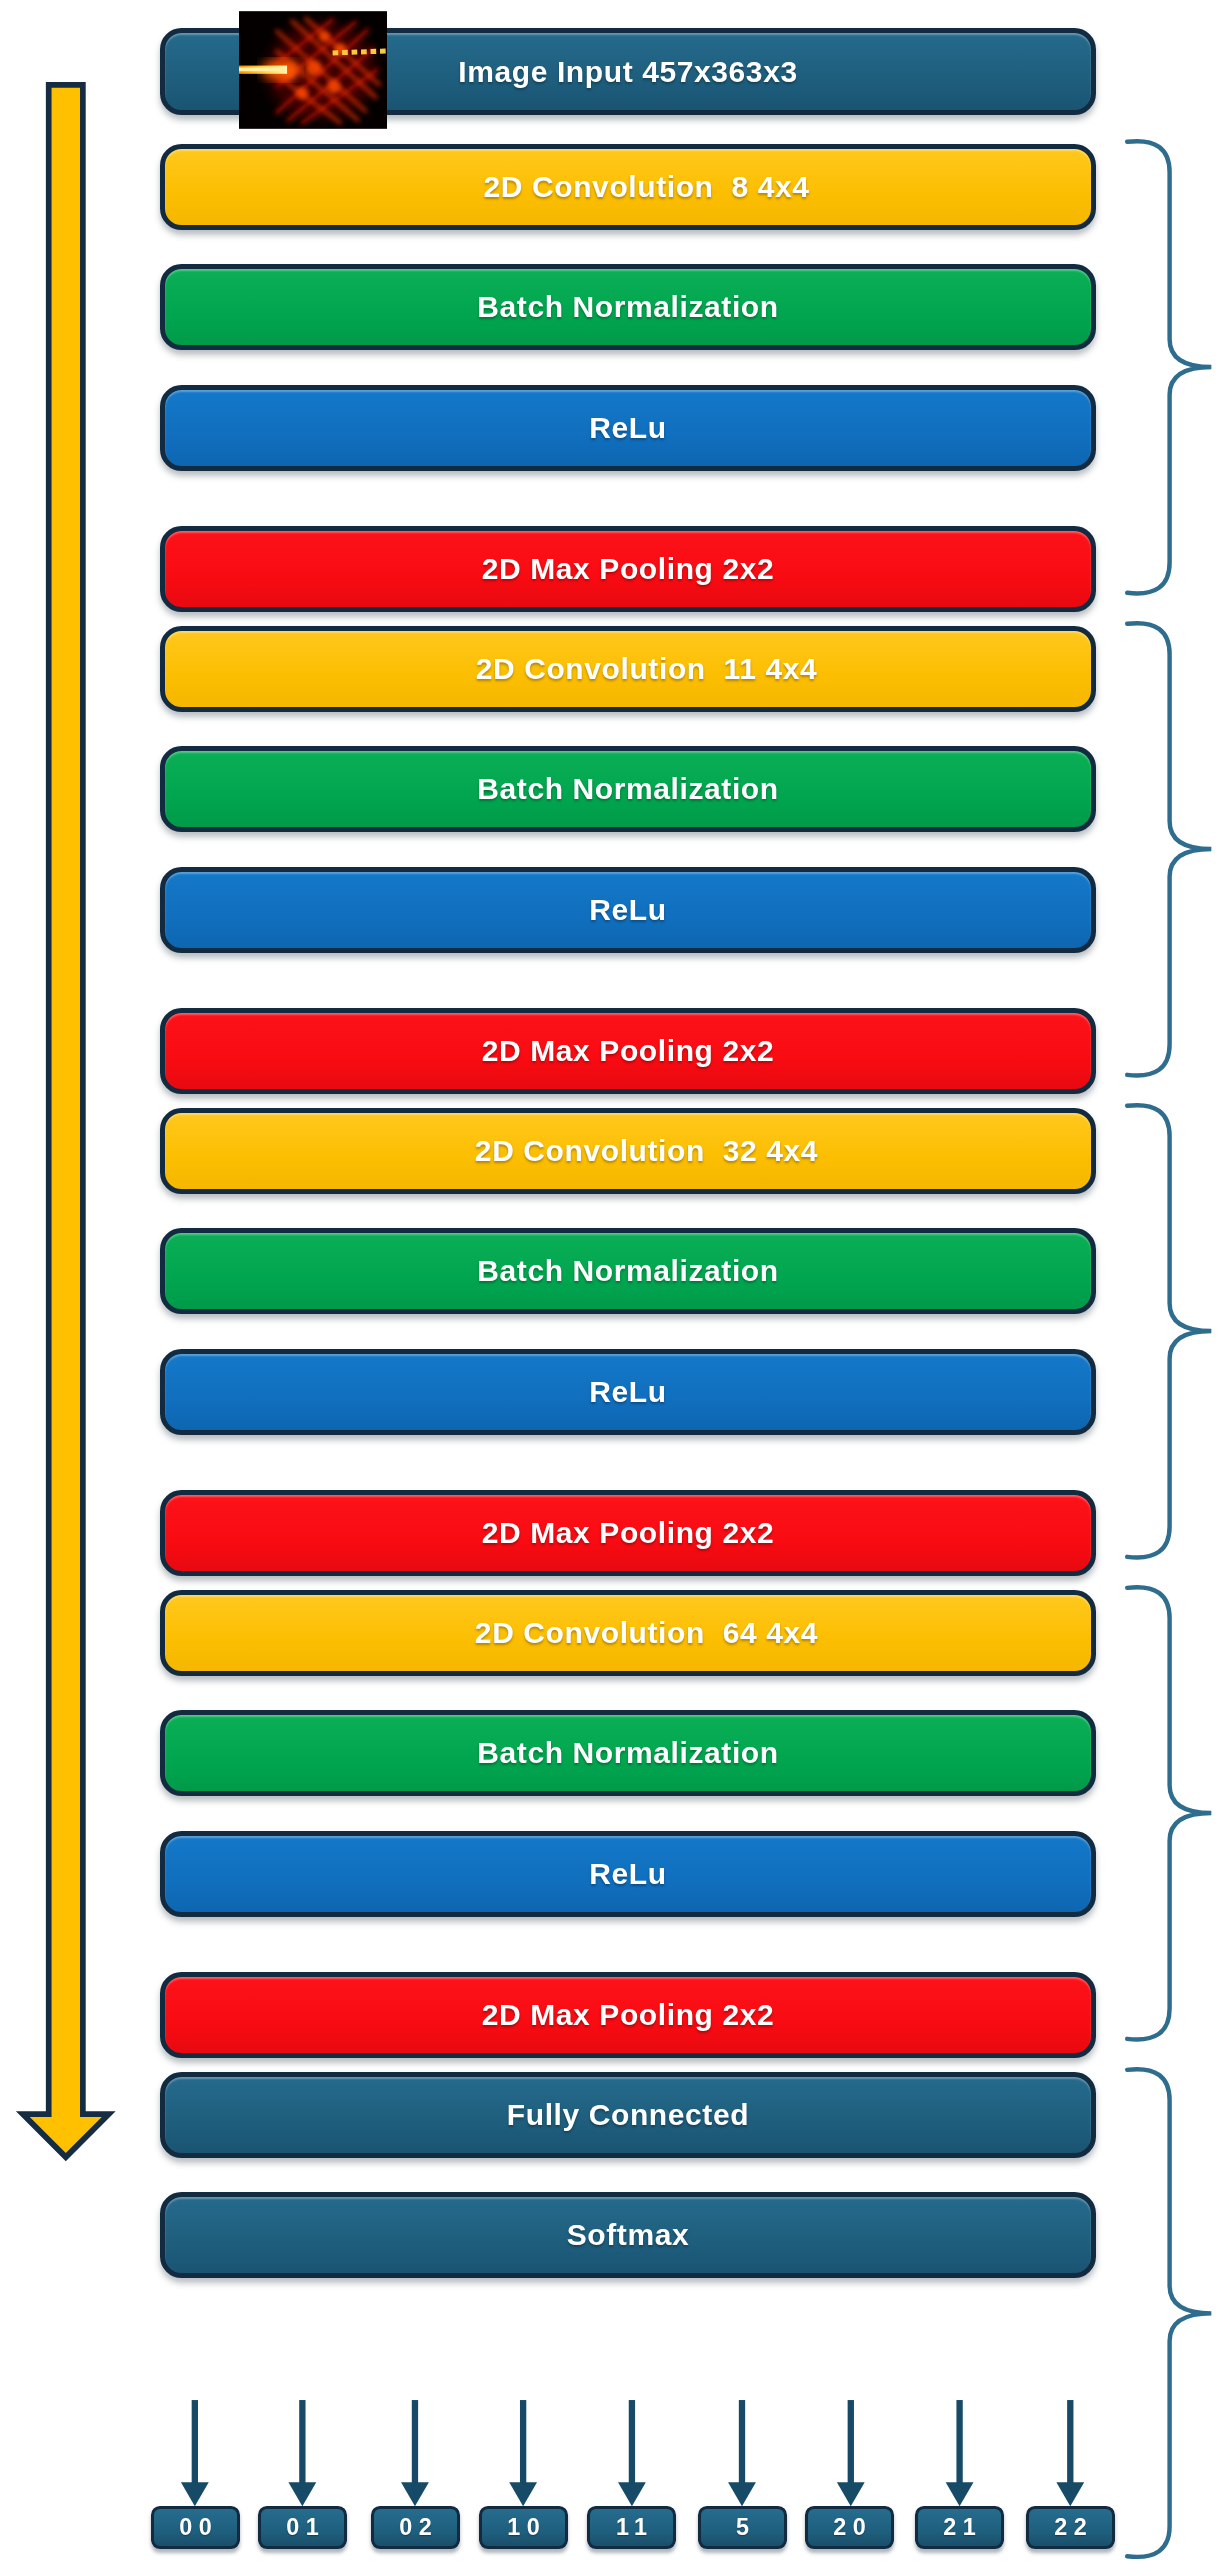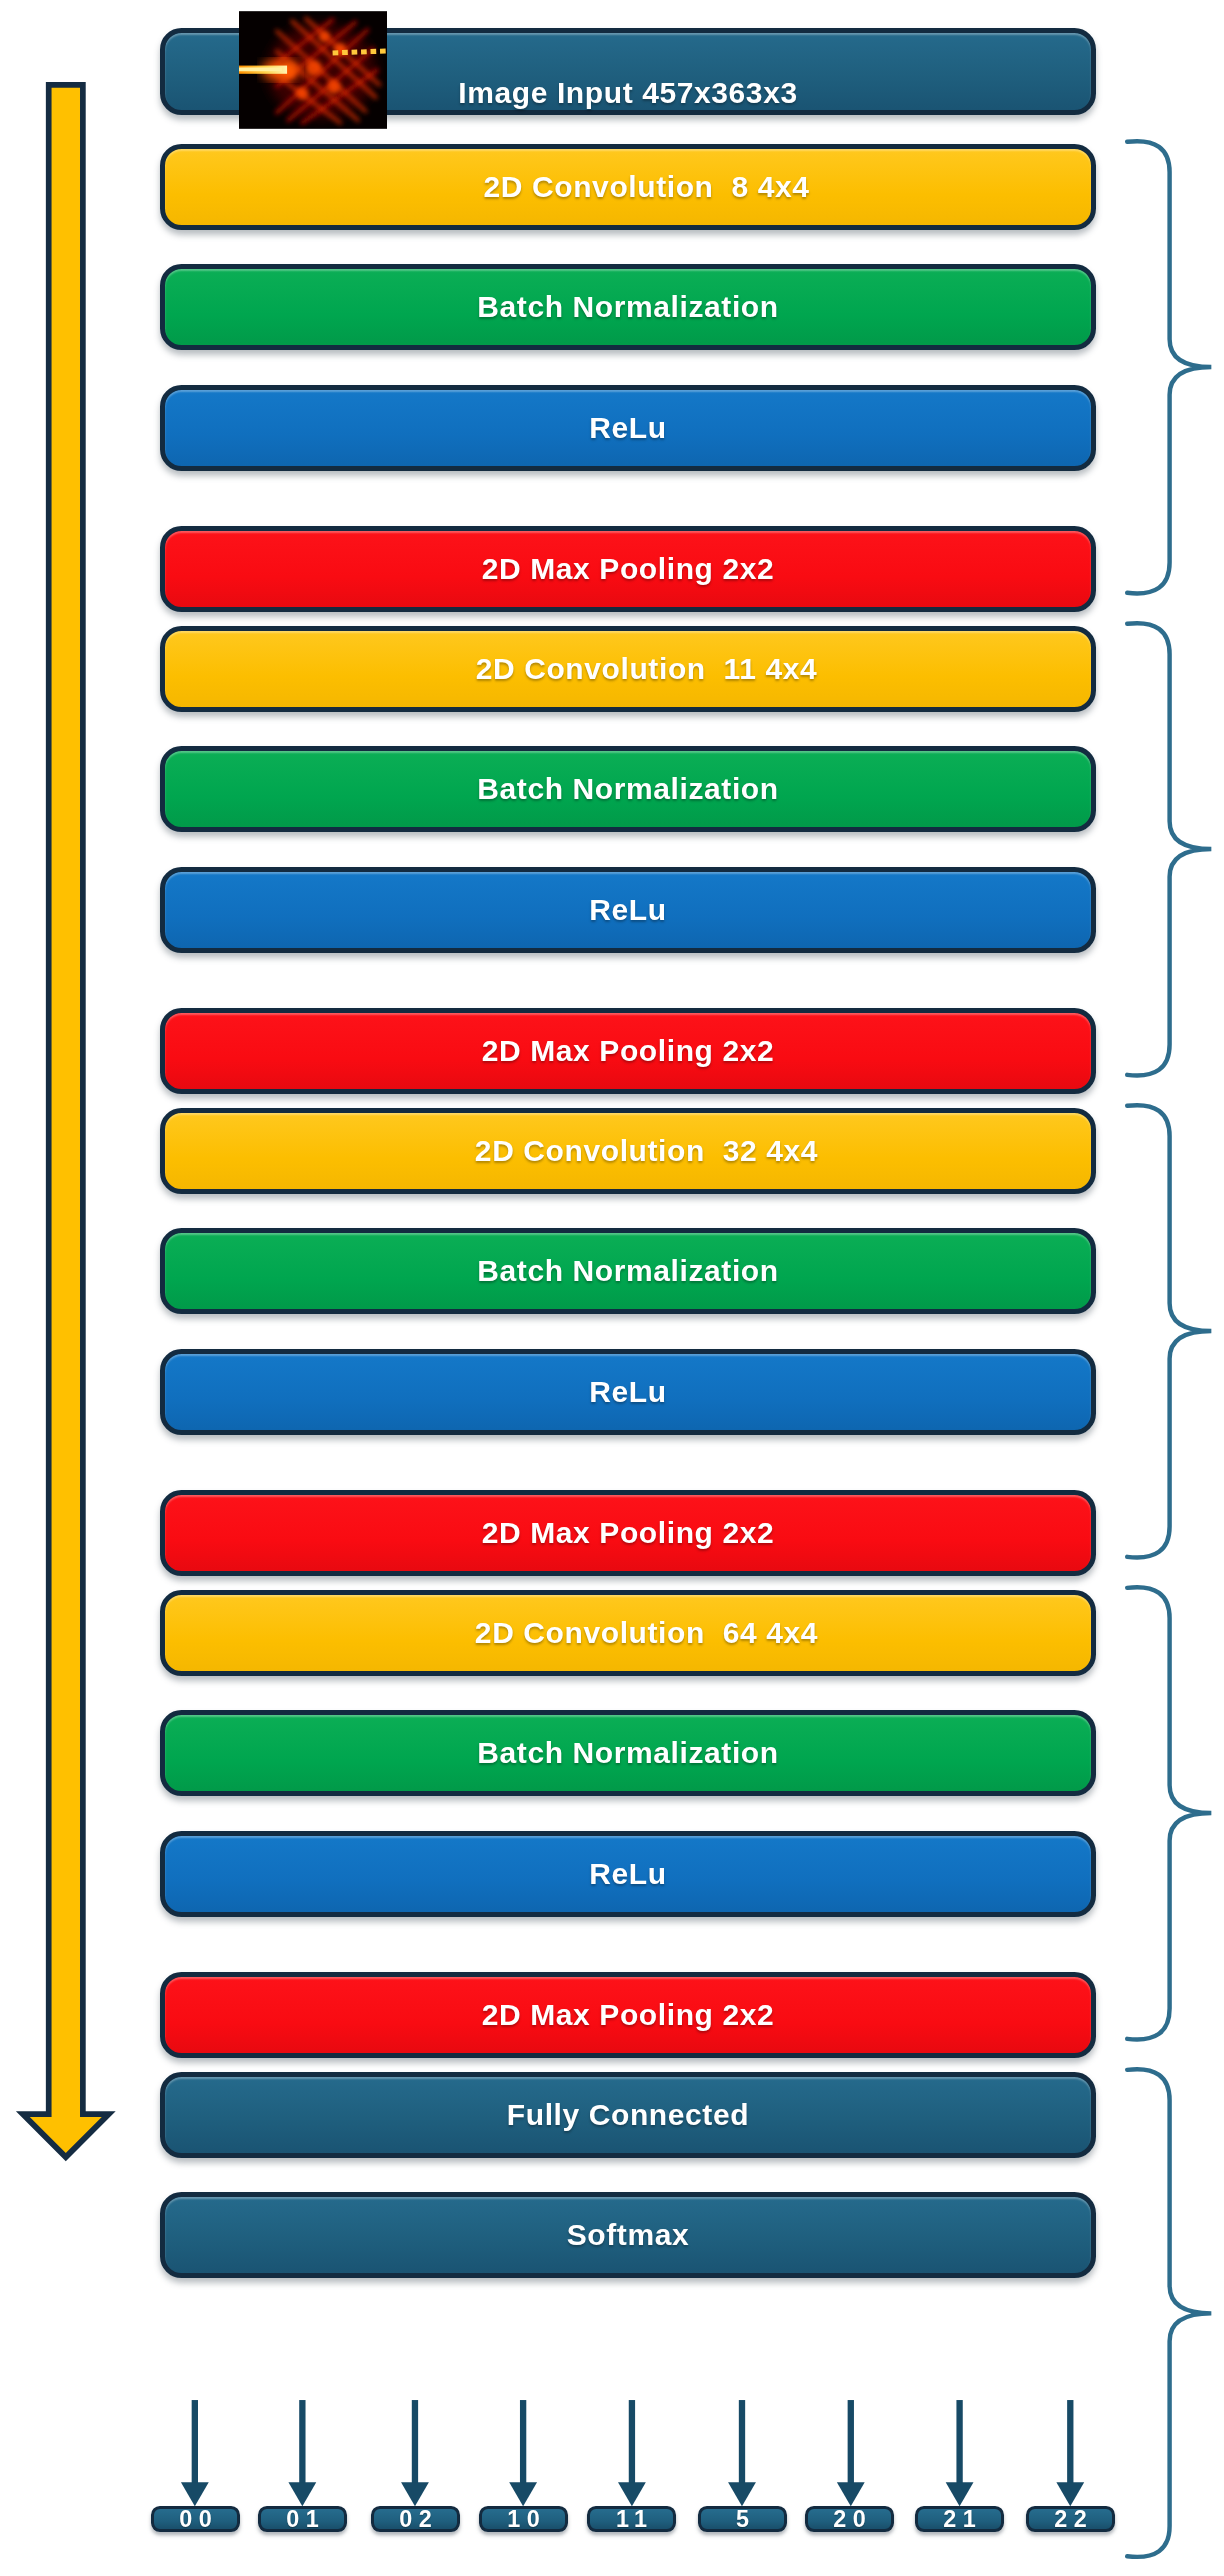--- a/index.html
+++ b/index.html
@@ -26,29 +26,29 @@
   .layer .label {
     font-size:30px; font-weight:700; color:#ffffff;
     white-space:pre; letter-spacing:0.6px;
     text-shadow:0 1.9px 2.5px rgba(0,0,0,.30);
   }
   .t-conv      { background:linear-gradient(180deg,#FFC81E 0%, #FCBE00 60%, #F5B700 100%);padding-left:37px; }
   .t-batchnorm { background:linear-gradient(180deg,#0BAE55 0%, #00A64F 60%, #019A49 100%);justify-content:center; }
   .t-relu      { background:linear-gradient(180deg,#1478C8 0%, #106FBE 60%, #0E66B0 100%); }
   .t-maxpool   { background:linear-gradient(180deg,#FD1219 0%, #F90B12 60%, #E80910 100%);margin-top:21px; }
   .t-dense     { background:linear-gradient(180deg,#256A8C 0%, #1F5F7E 55%, #1A5473 100%); }
-  .input-box   { top:28px; height:87px;align-items:flex-end; }
+  .input-box   { top:28px; height:87px; }
   
   #spectrogram {
     position:absolute; left:239px; top:11.4px; width:148px; height:118px;
     z-index:5;
   }
   
   .out {
-    position:absolute; top:2506px; width:89px; height:26px;
+    position:absolute; top:2506px; width:89px; height:43px;
     box-sizing:border-box;
     background:linear-gradient(180deg,#266C8E 0%, #1F5F7E 60%, #194F6B 100%);
     border:3.8px solid #132B40; border-radius:8.9px;
     display:flex; align-items:center; justify-content:center;
     box-shadow:0 3.2px 3.8px rgba(100,110,120,.5);
   }
   .out .out-label {
     font-size:23.4px; font-weight:700; color:#ffffff;
     letter-spacing:6.3px; margin-right:-6.3px;
     text-shadow:0 1.3px 1.3px rgba(0,0,0,.35);

